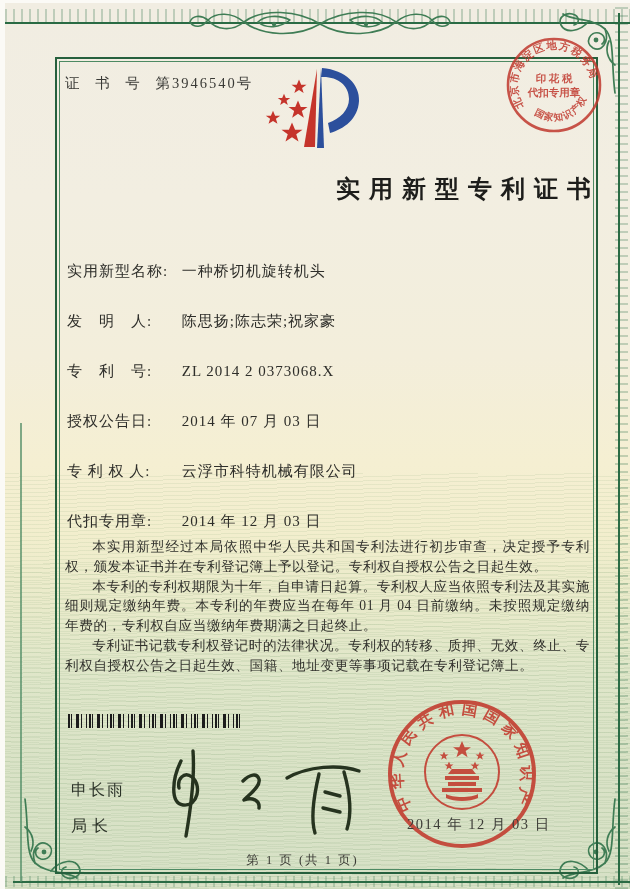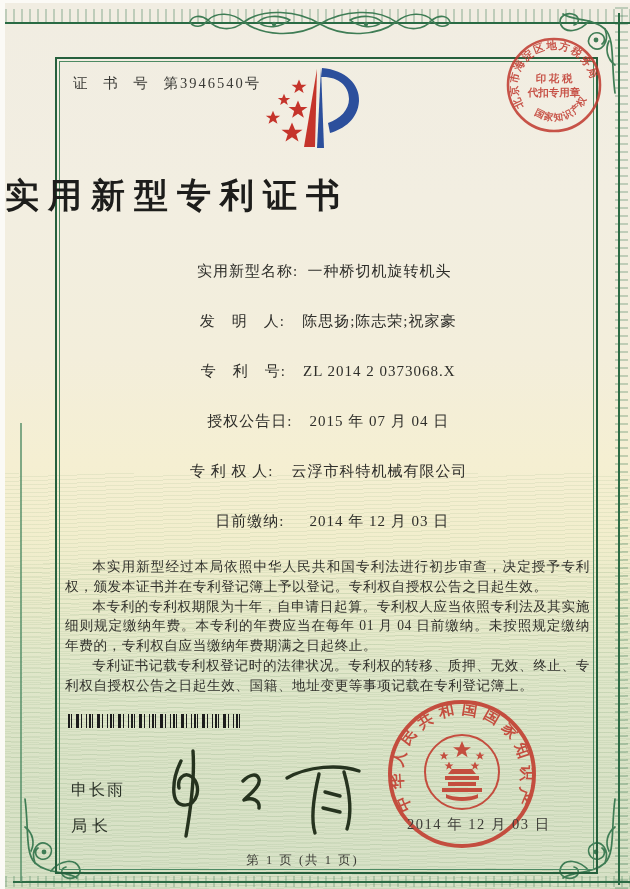--- a/index.html
+++ b/index.html
@@ -34,36 +34,36 @@
   .frame { position:absolute; left:50px; top:54px; right:32px; bottom:15px;
     border:2px solid #26603d; }
   .frame::after { content:""; position:absolute; left:2px; top:2px; right:2px; bottom:2px;
     border:1px solid #4d8a63; }
 
   .ornament-svg { position:absolute; left:0; top:0; }
 
   
   .cert-no { position:absolute; left:60px; top:71px; font-size:14.5px; color:#3a3a36;
     letter-spacing:2px; }
-  .cert-no .lbl { letter-spacing:6px; margin-right:4px;margin-left:8px; }
+  .cert-no .lbl { letter-spacing:6px; margin-right:4px; }
 
   .logo { position:absolute; left:237px; top:50px; }
 
-  .title { position:absolute; left:0; right:30px; top:170px; text-align:left;
-    font-size:34px; font-weight:bold; color:#1d1d1b; letter-spacing:9px; }
-
-  .fields { position:absolute; left:62px; top:258px; width:510px;text-align:center; }
+  .title { position:absolute; left:0; right:30px; top:170px; text-align:right;
+    font-size:24px; font-weight:bold; color:#1d1d1b; letter-spacing:9px; }
+
+  .fields { position:absolute; left:62px; top:258px; width:510px; }
   .frow { font-size:15px; color:#2e2e2a; line-height:20px; margin-bottom:30px;
     letter-spacing:1px; }
   .frow .flabel { display:inline-block; width:110px; }
   .frow .fvalue { }
 
   .body-text { position:absolute; left:60px; top:534px; width:525px;
     font-size:13.6px; line-height:19.8px; color:#31312c; text-align:justify;
-    letter-spacing:0.6px;margin-top:20px; }
+    letter-spacing:0.6px; }
   .body-text p { text-indent:2em; margin:0; }
 
   .barcode { position:absolute; left:63px; top:711px; width:172px; height:14px;
     background:repeating-linear-gradient(90deg,
       #1c1c1c 0 2px, rgba(0,0,0,0) 2px 3px,
       #1c1c1c 3px 4px, rgba(0,0,0,0) 4px 8px,
       #1c1c1c 8px 11px, rgba(0,0,0,0) 11px 13px,
       #1c1c1c 13px 14px, rgba(0,0,0,0) 14px 18px,
       #1c1c1c 18px 19px, rgba(0,0,0,0) 19px 21px); }
 
@@ -177,28 +177,28 @@
       <div class="frow">
         <span class="flabel">发　明　人:</span>
         <span class="fvalue">陈思扬;陈志荣;祝家豪</span>
       </div>
       <div class="frow">
         <span class="flabel">专　利　号:</span>
         <span class="fvalue">ZL 2014 2 0373068.X</span>
       </div>
       <div class="frow">
         <span class="flabel">授权公告日:</span>
-        <span class="fvalue">2015 年 07 月 04 日</span>
+        <span class="fvalue">2014 年 07 月 03 日</span>
       </div>
       <div class="frow">
         <span class="flabel">专 利 权 人:</span>
         <span class="fvalue">云浮市科特机械有限公司</span>
       </div>
       <div class="frow">
-        <span class="flabel">日前缴纳:</span>
+        <span class="flabel">代扣专用章:</span>
         <span class="fvalue">2014 年 12 月 03 日</span>
       </div>
     </div>
 
     <div class="body-text">
       <p>本实用新型经过本局依照中华人民共和国专利法进行初步审查，决定授予专利权，颁发本证书并在专利登记簿上予以登记。专利权自授权公告之日起生效。</p>
       <p>本专利的专利权期限为十年，自申请日起算。专利权人应当依照专利法及其实施细则规定缴纳年费。本专利的年费应当在每年 01 月 04 日前缴纳。未按照规定缴纳年费的，专利权自应当缴纳年费期满之日起终止。</p>
       <p>专利证书记载专利权登记时的法律状况。专利权的转移、质押、无效、终止、专利权自授权公告之日起生效、国籍、地址变更等事项记载在专利登记簿上。</p>
     </div>
 

